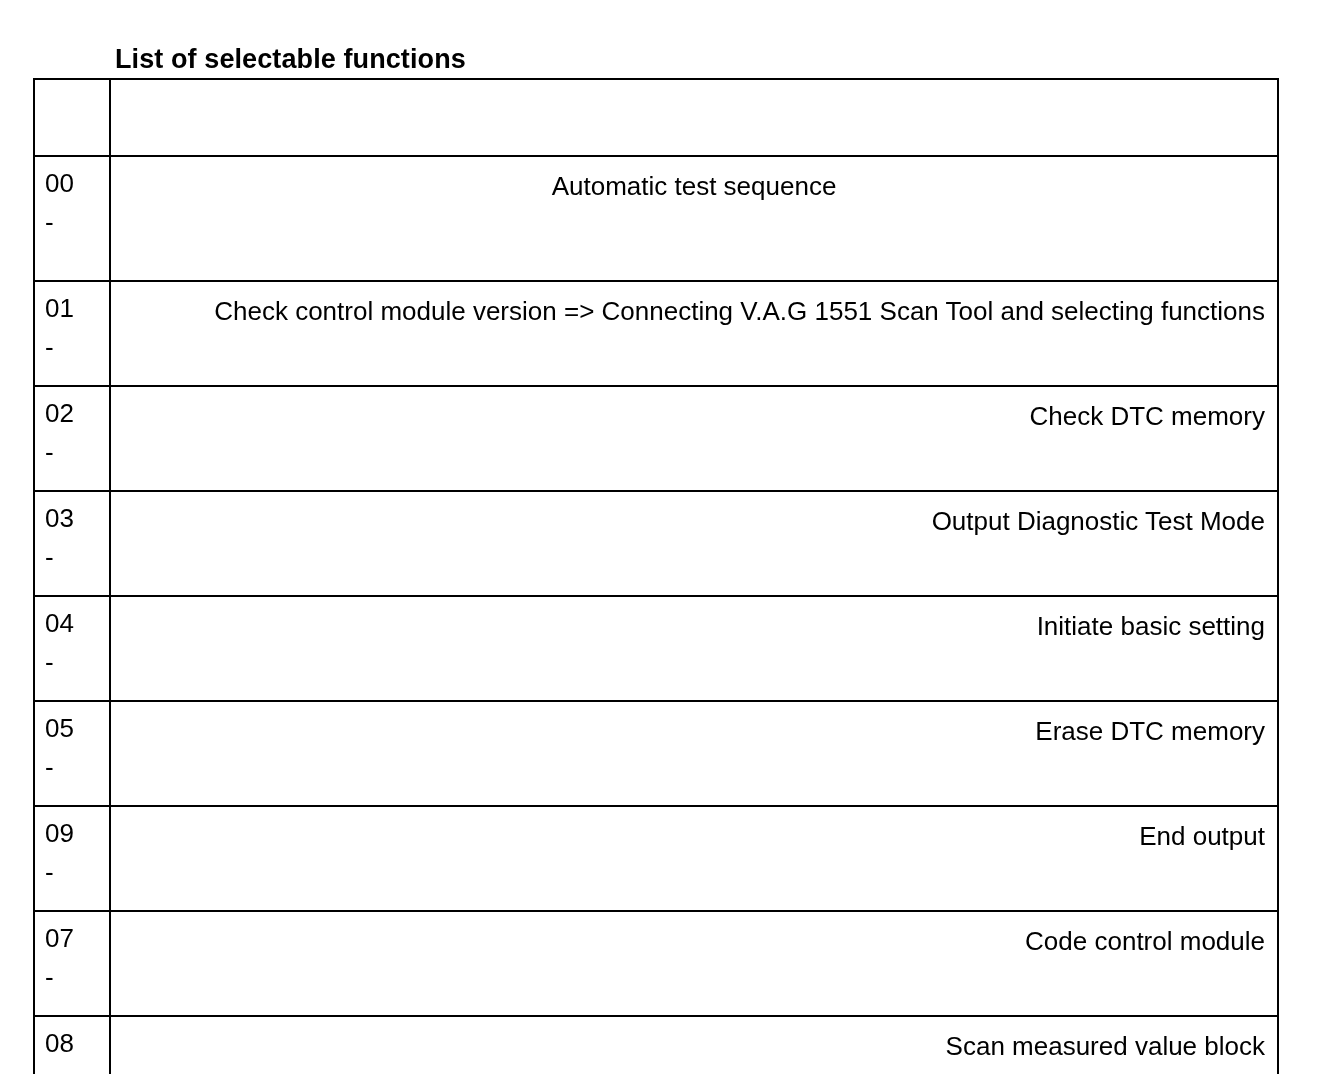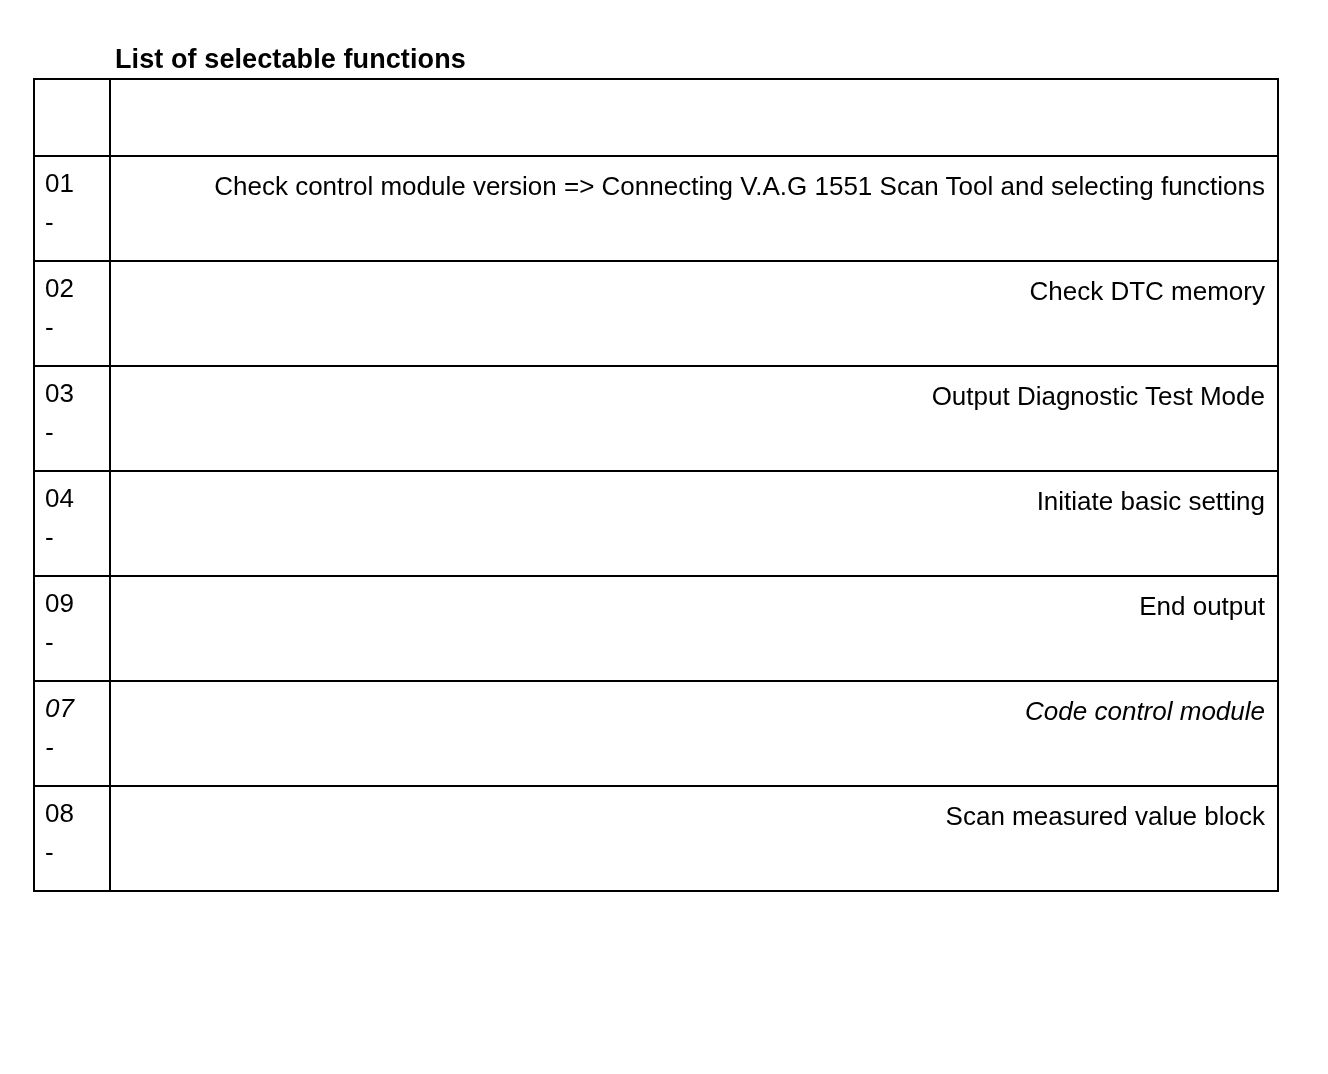--- a/index.html
+++ b/index.html
@@ -83,21 +83,21 @@
   }
 
   
   tr.r-00 td { height: 104px; }
   tr.r-01 td { height: 84px; margin-left: 24px; }
   tr.r-02 td { height: 84px; }
   tr.r-03 td { height: 84px; }
   tr.r-04 td { height: 84px; }
   tr.r-05 td { height: 84px; }
   tr.r-06 td { height: 84px; }
-  tr.r-07 td { height: 84px; font-style: italic; }
+  tr.r-07 td { height: 84px; }
   tr.r-08 td { height: 84px; }
 </style>
 </head>
 <body>
 
 <div id="page-title">List of selectable functions</div>
 
 <table id="functions-table">
   <colgroup>
     <col class="col-code">
@@ -107,20 +107,29 @@
 
     <tr class="header-row">
       <td class="code-cell">
         <span class="code-number"></span>
       </td>
       <td class="desc-cell">
         <span class="desc-text"></span>
       </td>
     </tr>
 
+    <tr class="r-00">
+      <td class="code-cell">
+        <span class="code-number">00</span>
+        <span class="code-dash">-</span>
+      </td>
+      <td class="desc-cell center">
+        <span class="desc-text">Automatic test sequence</span>
+      </td>
+    </tr>
 
     <tr class="r-01">
       <td class="code-cell">
         <span class="code-number">01</span>
         <span class="code-dash">-</span>
       </td>
       <td class="desc-cell">
         <span class="desc-text">Check control module version =&gt; Connecting V.A.G 1551 Scan Tool and selecting functions</span>
       </td>
     </tr>
@@ -148,20 +157,29 @@
     <tr class="r-04">
       <td class="code-cell">
         <span class="code-number">04</span>
         <span class="code-dash">-</span>
       </td>
       <td class="desc-cell">
         <span class="desc-text">Initiate basic setting</span>
       </td>
     </tr>
 
+    <tr class="r-05">
+      <td class="code-cell">
+        <span class="code-number">05</span>
+        <span class="code-dash">-</span>
+      </td>
+      <td class="desc-cell">
+        <span class="desc-text">Erase DTC memory</span>
+      </td>
+    </tr>
 
     <tr class="r-06">
       <td class="code-cell">
         <span class="code-number">09</span>
         <span class="code-dash">-</span>
       </td>
       <td class="desc-cell">
         <span class="desc-text">End output</span>
       </td>
     </tr>

